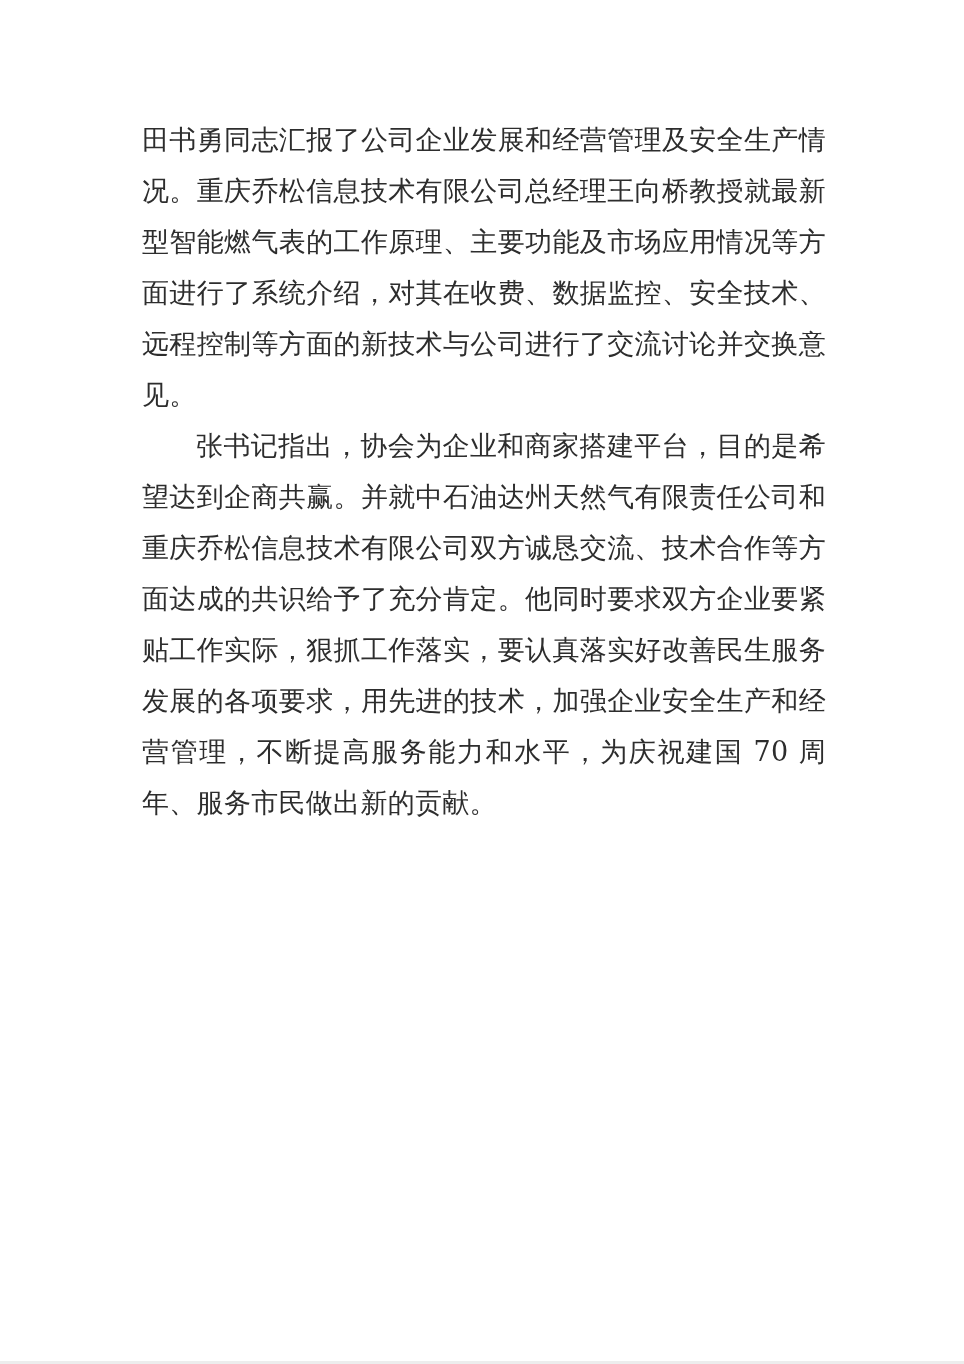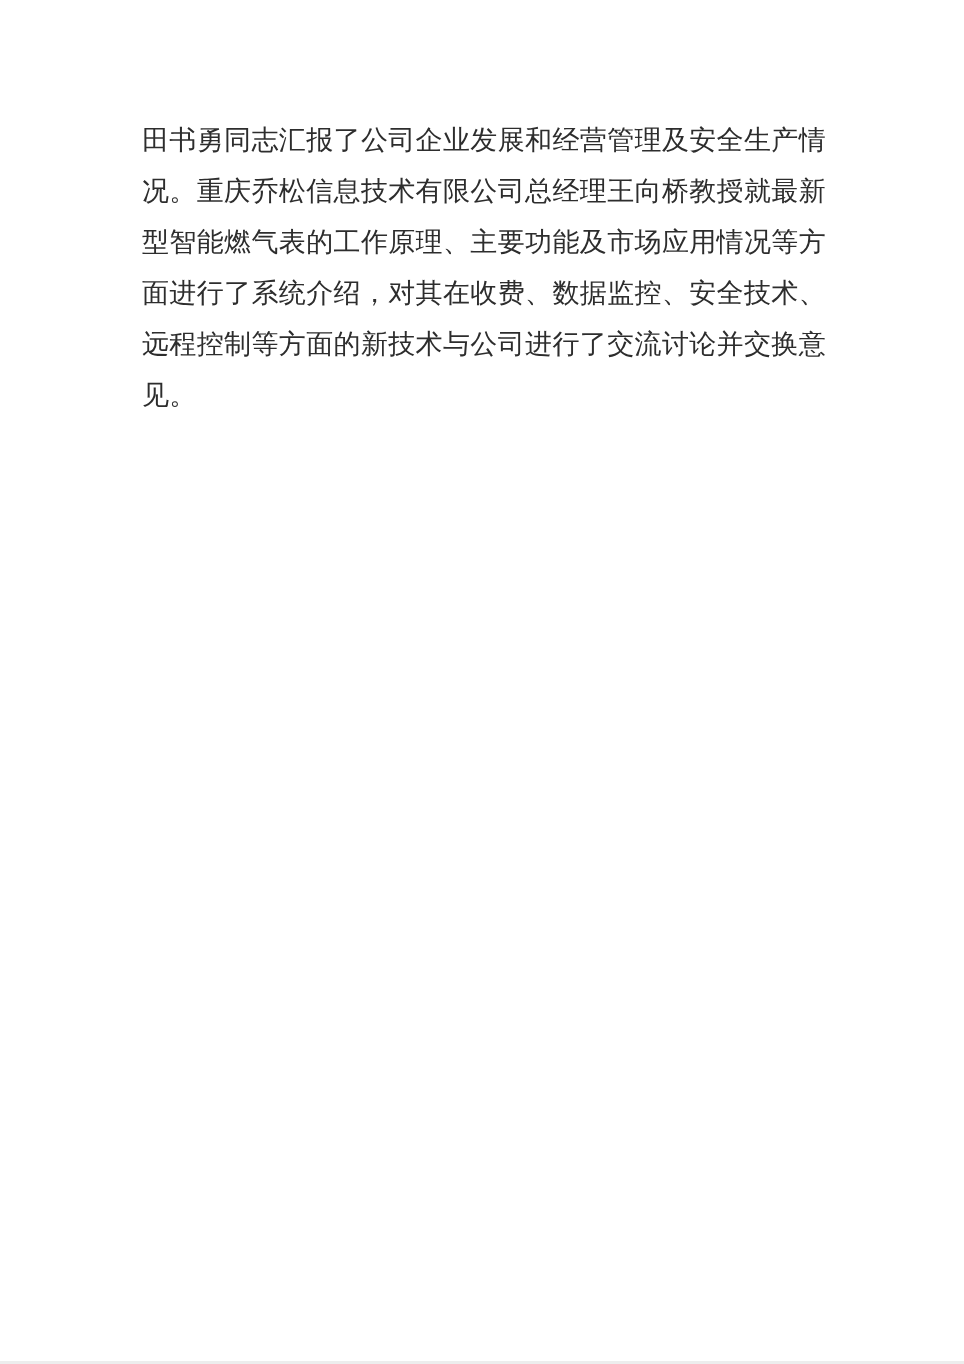--- a/index.html
+++ b/index.html
@@ -49,15 +49,16 @@
     height: 3px;
     background: #ededed;
   }
 </style>
 </head>
 <body>
 
 <div class="sheet">
   <div class="text-block">
     <p class="para">田书勇同志汇报了公司企业发展和经营管理及安全生产情况。重庆乔松信息技术有限公司总经理王向桥教授就最新型智能燃气表的工作原理、主要功能及市场应用情况等方面进行了系统介绍，对其在收费、数据监控、安全技术、远程控制等方面的新技术与公司进行了交流讨论并交换意见。</p>
+    <p class="para indent">张书记指出，协会为企业和商家搭建平台，目的是希望达到企商共赢。并就中石油达州天然气有限责任公司和重庆乔松信息技术有限公司双方诚恳交流、技术合作等方面达成的共识给予了充分肯定。他同时要求双方企业要紧贴工作实际，狠抓工作落实，要认真落实好改善民生服务发展的各项要求，用先进的技术，加强企业安全生产和经营管理，不断提高服务能力和水平，为庆祝建国 70 周年、服务市民做出新的贡献。</p>
   </div>
   <div class="page-bottom-edge"></div>
 </div>
 
 </body></html>

